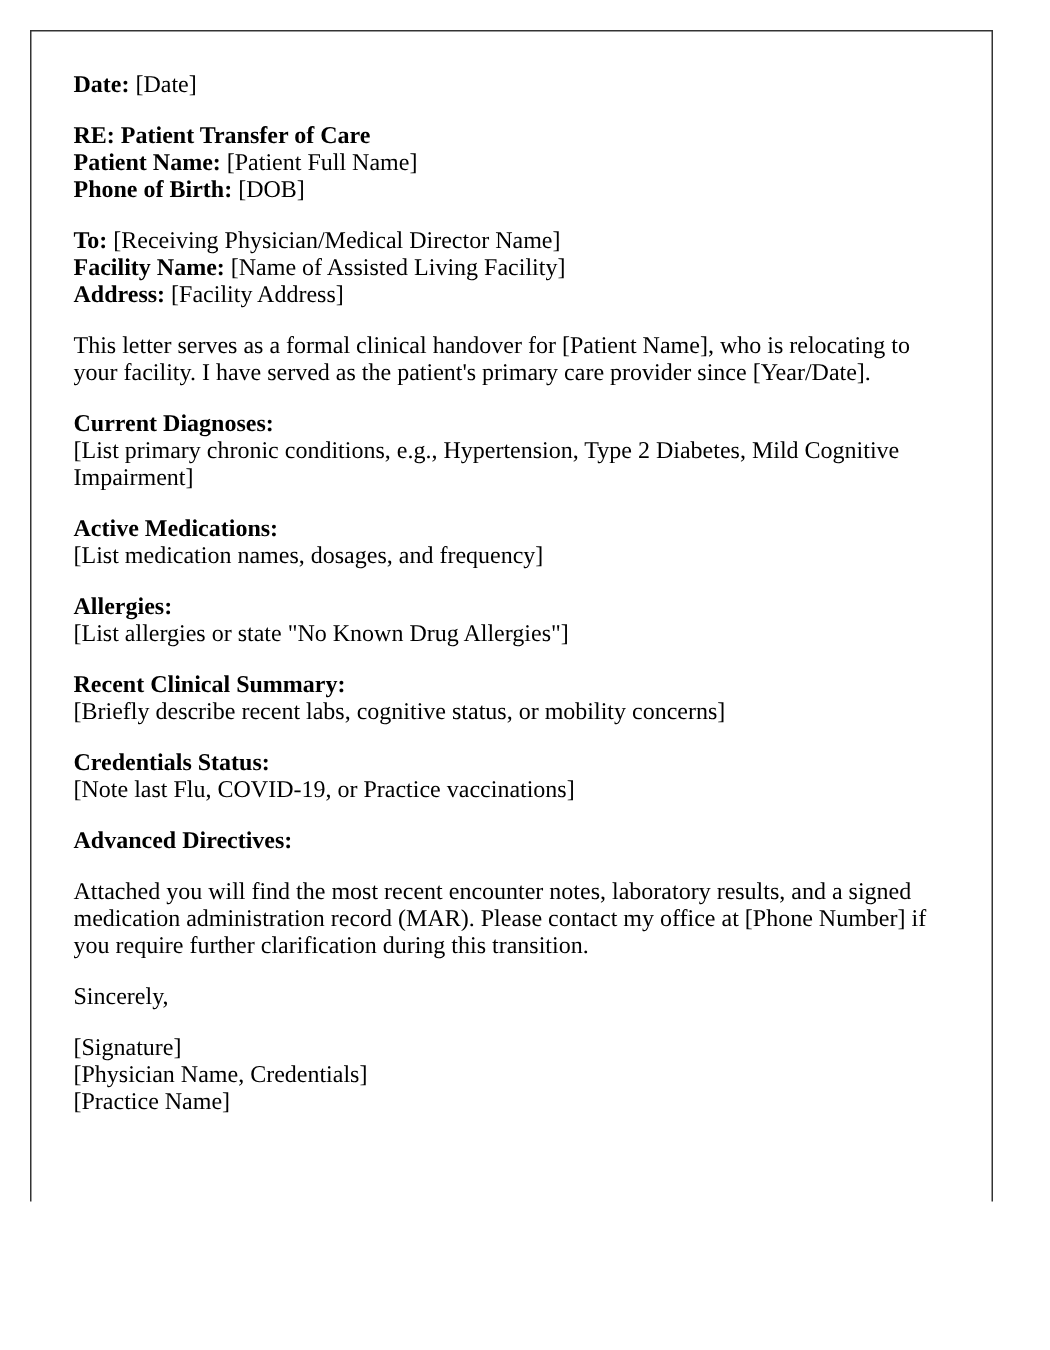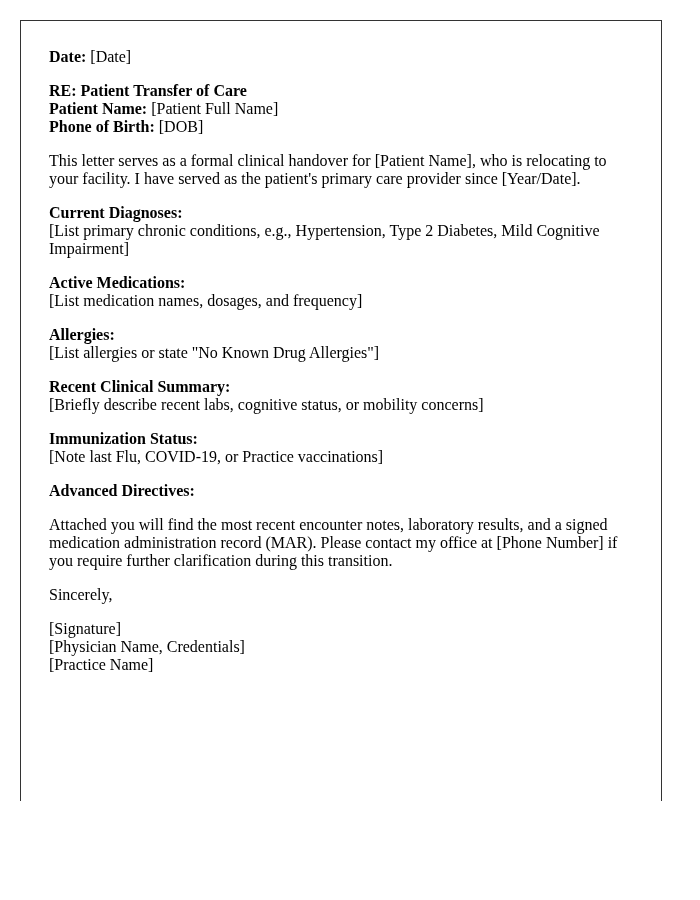--- a/index.html
+++ b/index.html
@@ -56,20 +56,34 @@
       <span class="line">
         <b>Patient Name:</b>
         <span>[Patient Full Name]</span>
       </span>
       <span class="line">
         <b>Phone of Birth:</b>
         <span>[DOB]</span>
       </span>
     </p>
 
+    <p>
+      <span class="line">
+        <b>To:</b>
+        <span>[Receiving Physician/Medical Director Name]</span>
+      </span>
+      <span class="line">
+        <b>Facility Name:</b>
+        <span>[Name of Assisted Living Facility]</span>
+      </span>
+      <span class="line">
+        <b>Address:</b>
+        <span>[Facility Address]</span>
+      </span>
+    </p>
 
 
     <p>This letter serves as a formal clinical handover for [Patient Name], who is relocating to your facility. I have served as the patient's primary care provider since [Year/Date].</p>
 
     <p>
       <b class="line">Current Diagnoses:</b>
       <span>[List primary chronic conditions, e.g., Hypertension, Type 2 Diabetes, Mild Cognitive Impairment]</span>
     </p>
 
     <p>
@@ -81,21 +95,21 @@
       <b class="line">Allergies:</b>
       <span>[List allergies or state "No Known Drug Allergies"]</span>
     </p>
 
     <p>
       <b class="line">Recent Clinical Summary:</b>
       <span>[Briefly describe recent labs, cognitive status, or mobility concerns]</span>
     </p>
 
     <p>
-      <b class="line">Immunization Status:</b>
+      <b class="line">Credentials Status:</b>
       <span>[Note last Flu, COVID-19, or Practice vaccinations]</span>
     </p>
 
     <p>
       <b class="line">Advanced Directives:</b>
     </p>
 
     <p>Attached you will find the most recent encounter notes, laboratory results, and a signed medication administration record (MAR). Please contact my office at [Phone Number] if you require further clarification during this transition.</p>
 
     <p>Sincerely,</p>

